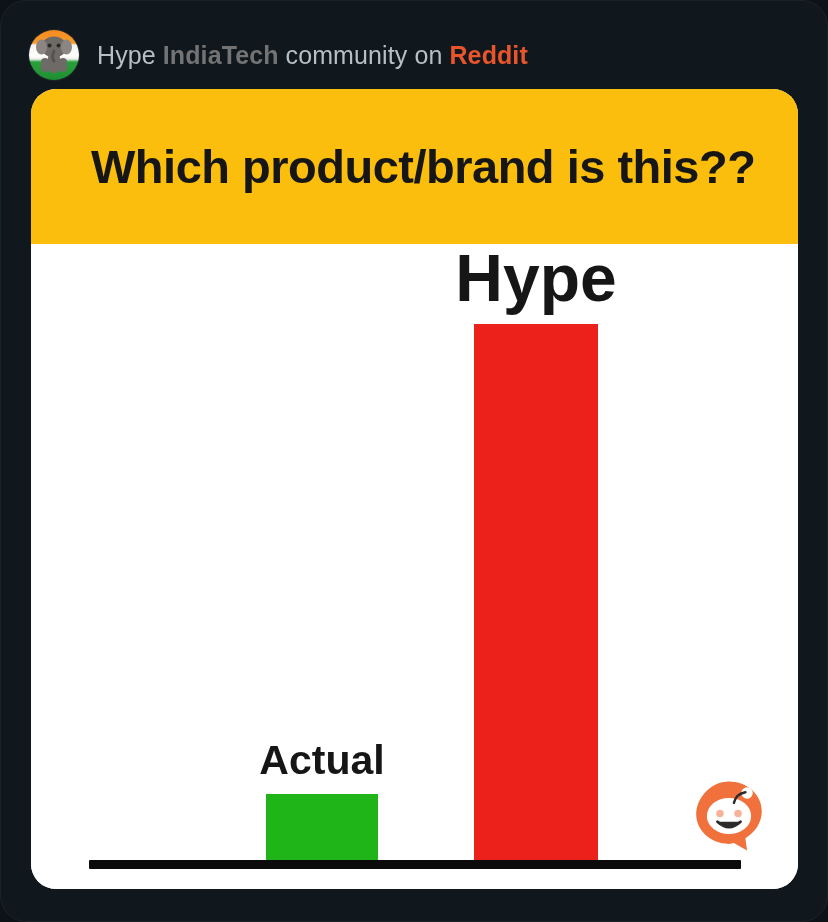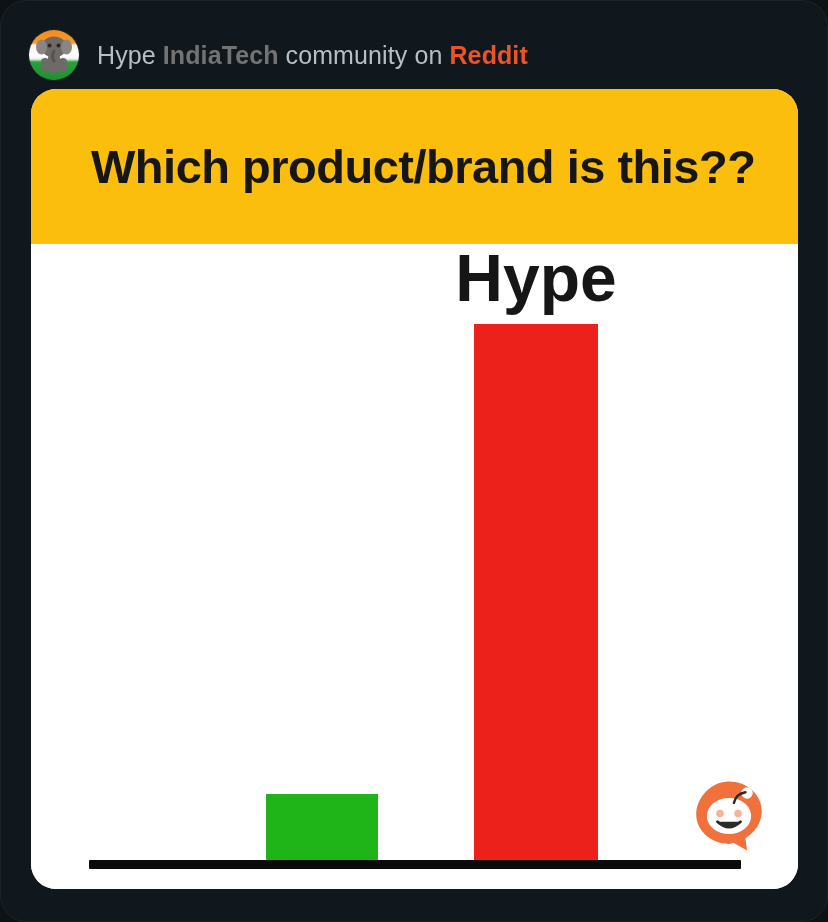--- a/index.html
+++ b/index.html
@@ -218,20 +218,21 @@
     <div id="title-banner">
       <div id="title-text">Which product/brand is this??</div>
     </div>
 
     <div id="chart-area">
 
       <div class="bar-label" id="label-hype">Hype</div>
       <div class="bar" id="bar-hype"></div>
 
       <div class="bar-label" id="label-actual">
+        <span>Actual</span>
       </div>
       <div class="bar" id="bar-actual"></div>
 
       <div id="baseline"></div>
 
       <div id="snoo-watermark">
         <svg viewBox="0 0 100 100" xmlns="http://www.w3.org/2000/svg">
           <path d="M50 8 C72 8 90 24 90 44 C90 58 82 70 70 77 L72 92 L56 83 C54 83.6 52 84 50 84 C28 84 10 68 10 48 C10 28 28 8 50 8 Z" fill="#f0713b"></path>
           <ellipse cx="50" cy="50" rx="27" ry="22" fill="#ffffff"></ellipse>
           <circle cx="72" cy="22" r="7" fill="#ffffff"></circle>

